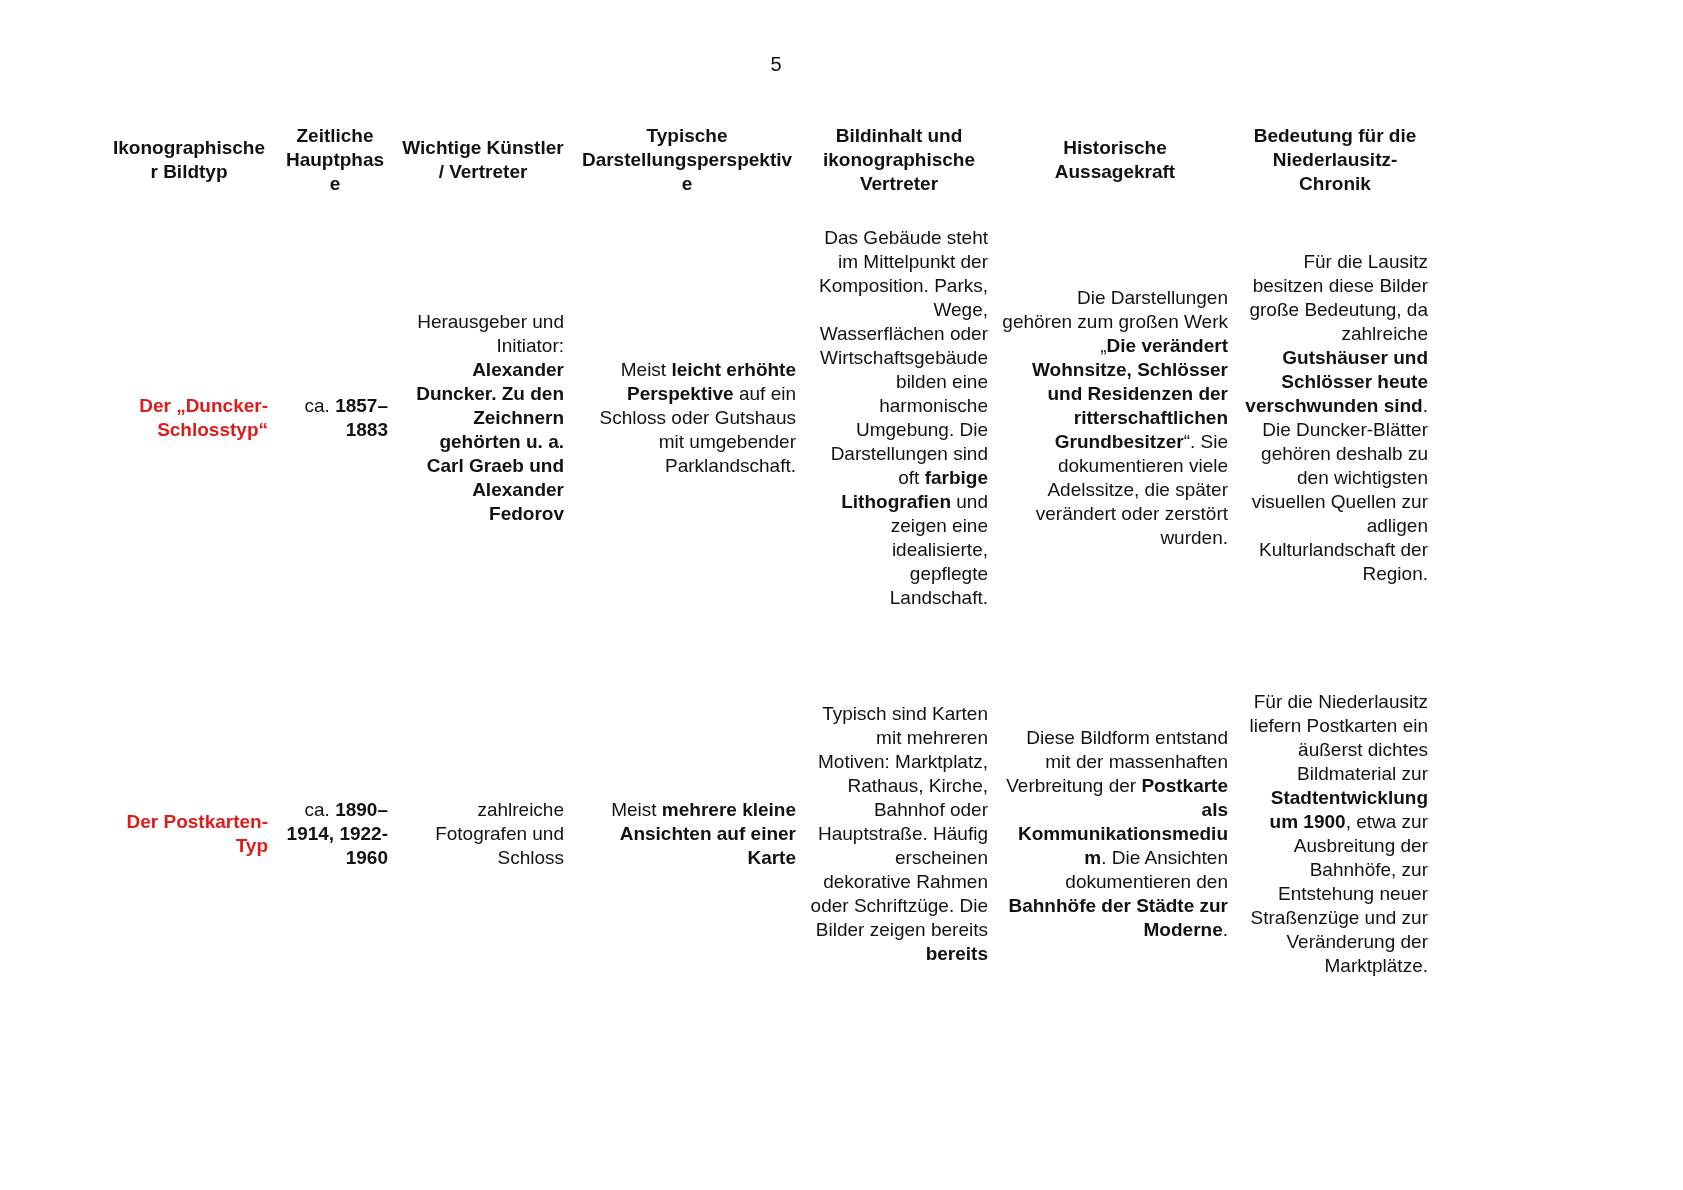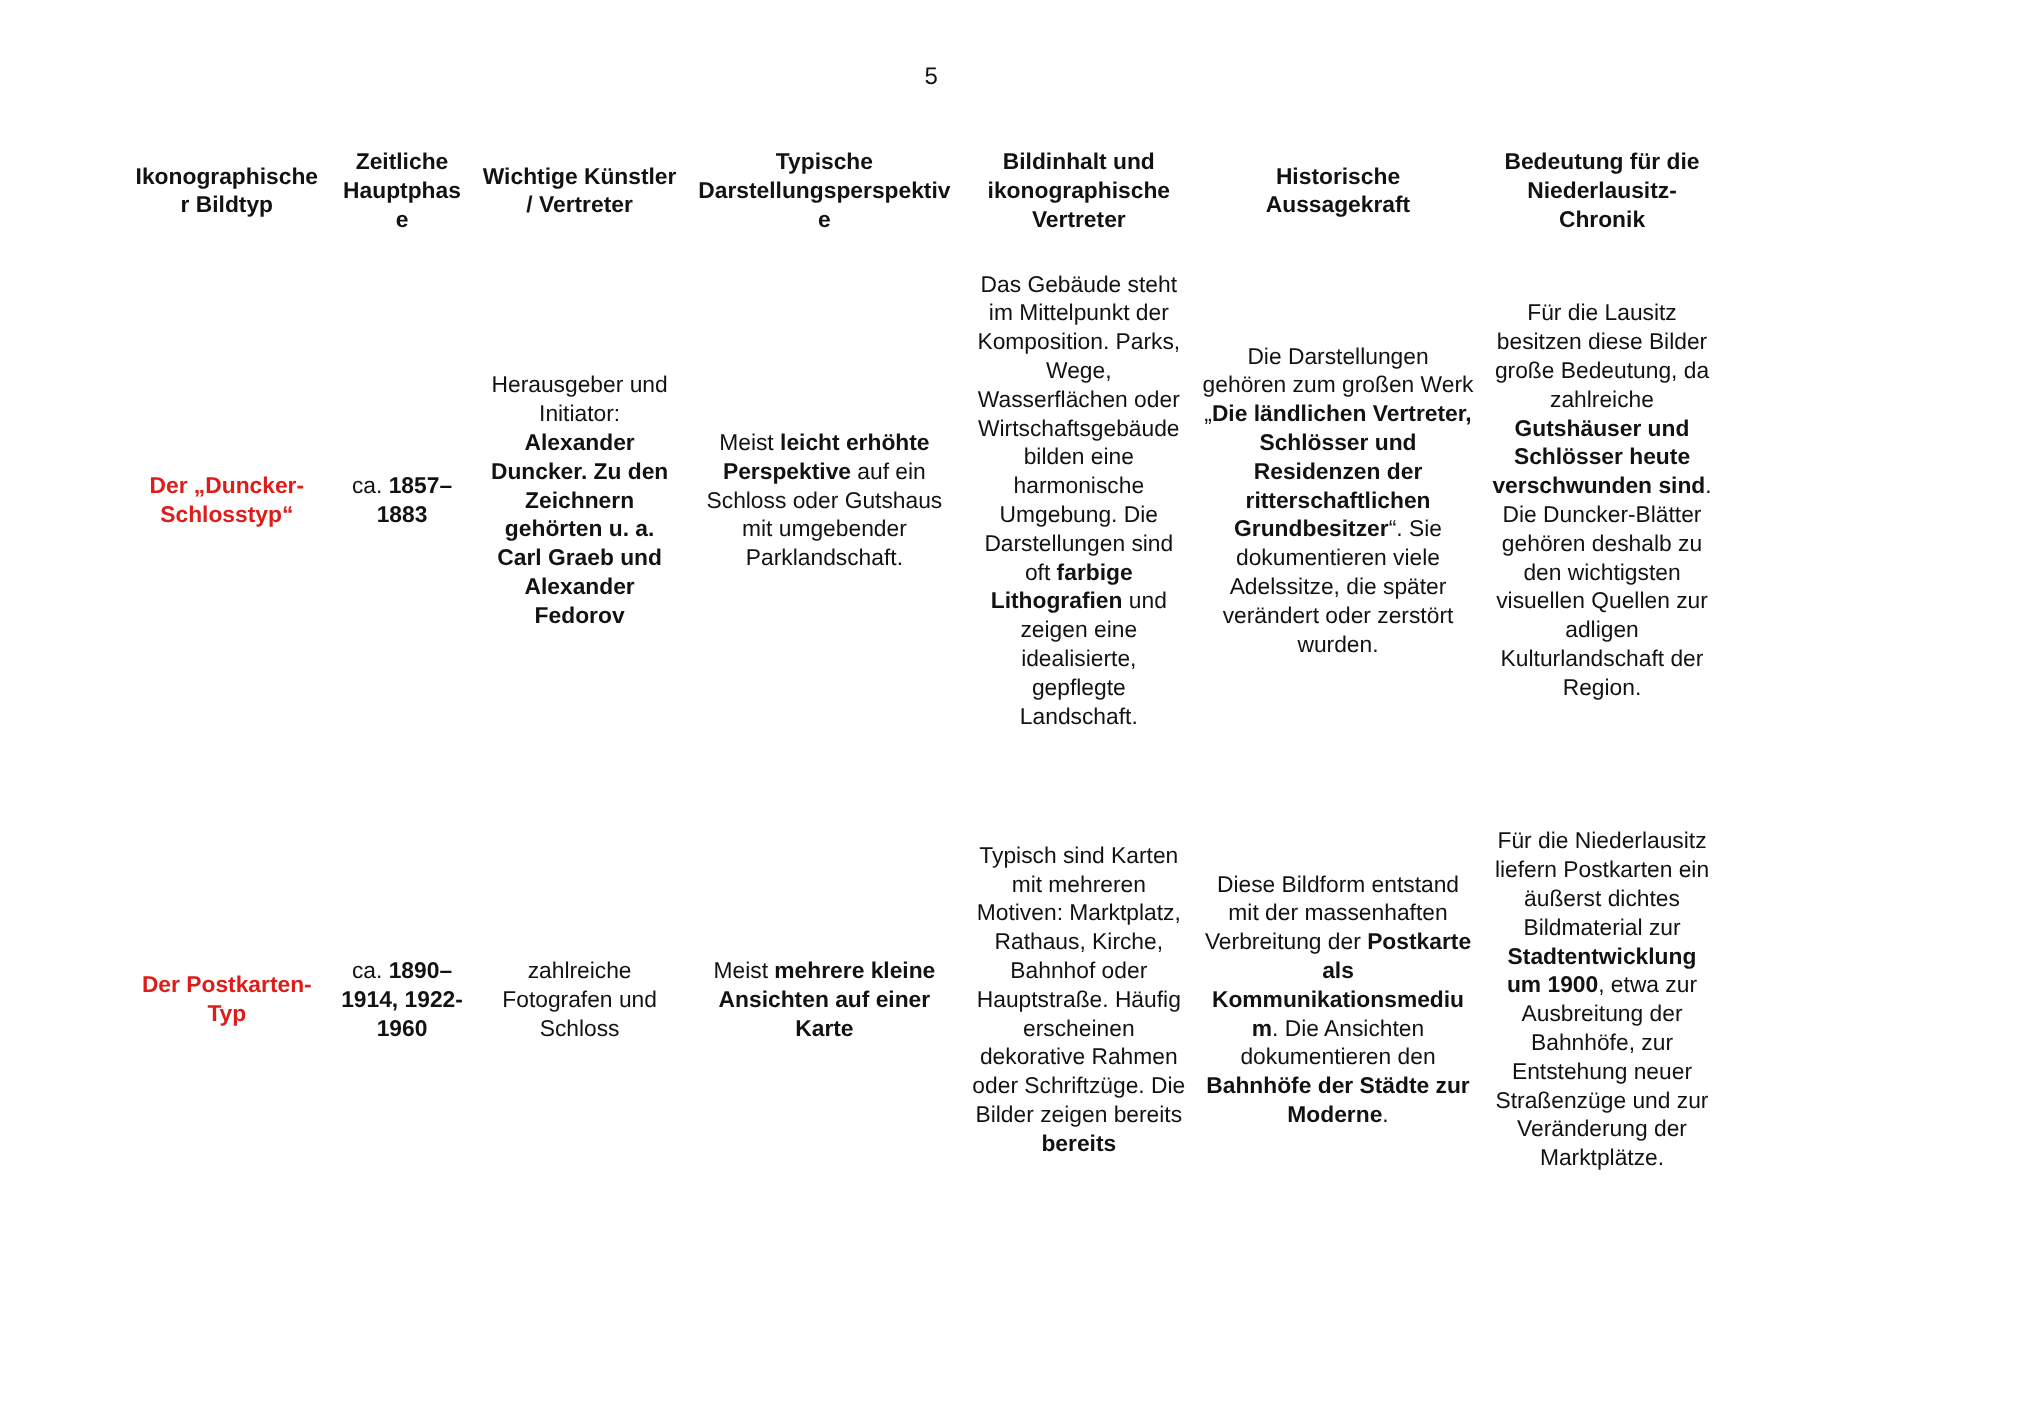--- a/index.html
+++ b/index.html
@@ -17,21 +17,21 @@
     margin-bottom:42px;
   }
   table.doc-table {
     width:1332px; table-layout:fixed; border-collapse:collapse;
   }
   th, td {
     vertical-align:middle;
     font-size:19px; line-height:24px;
     padding:0 14px 0 0;
     overflow-wrap:anywhere;
-    text-align:center;
+    text-align:right;
   }
   thead tr { height:84px; }
   th { font-weight:700; text-align:center; vertical-align:middle; }
   th.first { text-align:center; }
   tr.row-1 { height:432px; }
   tr.row-2 { height:400px; }
   td.row-label { color:var(--accent); font-weight:700; }
   b { font-weight:700; }
 </style>
 </head>
@@ -63,21 +63,21 @@
           <th>Bedeutung für die Niederlausitz-Chronik</th>
         </tr>
       </thead>
       <tbody>
         <tr class="row-1">
           <td class="row-label"><b>Der „Duncker-Schlosstyp“</b></td>
           <td>ca. <b>1857–1883</b></td>
           <td>Herausgeber und Initiator: <b>Alexander Duncker. Zu den Zeichnern gehörten u. a. Carl Graeb und Alexander Fedorov</b></td>
           <td>Meist <b>leicht erhöhte Perspektive</b> auf ein Schloss oder Gutshaus mit umgebender Parklandschaft.</td>
           <td>Das Gebäude steht im Mittelpunkt der Komposition. Parks, Wege, Wasserflächen oder Wirtschaftsgebäude bilden eine harmonische Umgebung. Die Darstellungen sind oft <b>farbige Lithografien</b> und zeigen eine idealisierte, gepflegte Landschaft.</td>
-          <td>Die Darstellungen gehören zum großen Werk „<b>Die ländlichen Vertreter, Schlösser und Residenzen der ritterschaftlichen Grundbesitzer</b>“. Sie dokumentieren viele Adelssitze, die später verändert oder zerstört wurden.</td>
+          <td>Die Darstellungen gehören zum großen Werk „<b>Die verändert Wohnsitze, Schlösser und Residenzen der ritterschaftlichen Grundbesitzer</b>“. Sie dokumentieren viele Adelssitze, die später verändert oder zerstört wurden.</td>
           <td>Für die Lausitz besitzen diese Bilder große Bedeutung, da zahlreiche <b>Gutshäuser und Schlösser heute verschwunden sind</b>. Die Duncker-Blätter gehören deshalb zu den wichtigsten visuellen Quellen zur adligen Kulturlandschaft der Region.</td>
         </tr>
         <tr class="row-2">
           <td class="row-label"><b>Der Postkarten-Typ</b></td>
           <td>ca. <b>1890–1914, 1922-1960</b></td>
           <td>zahlreiche Fotografen und Schloss</td>
           <td>Meist <b>mehrere kleine Ansichten auf einer Karte</b></td>
           <td>Typisch sind Karten mit mehreren Motiven: Marktplatz, Rathaus, Kirche, Bahnhof oder Hauptstraße. Häufig erscheinen dekorative Rahmen oder Schriftzüge. Die Bilder zeigen bereits <b>bereits</b></td>
           <td>Diese Bildform entstand mit der massenhaften Verbreitung der <b>Postkarte als Kommunikationsmedium</b>. Die Ansichten dokumentieren den <b>Bahnhöfe der Städte zur Moderne</b>.</td>
           <td>Für die Niederlausitz liefern Postkarten ein äußerst dichtes Bildmaterial zur <b>Stadtentwicklung um 1900</b>, etwa zur Ausbreitung der Bahnhöfe, zur Entstehung neuer Straßenzüge und zur Veränderung der Marktplätze.</td>

